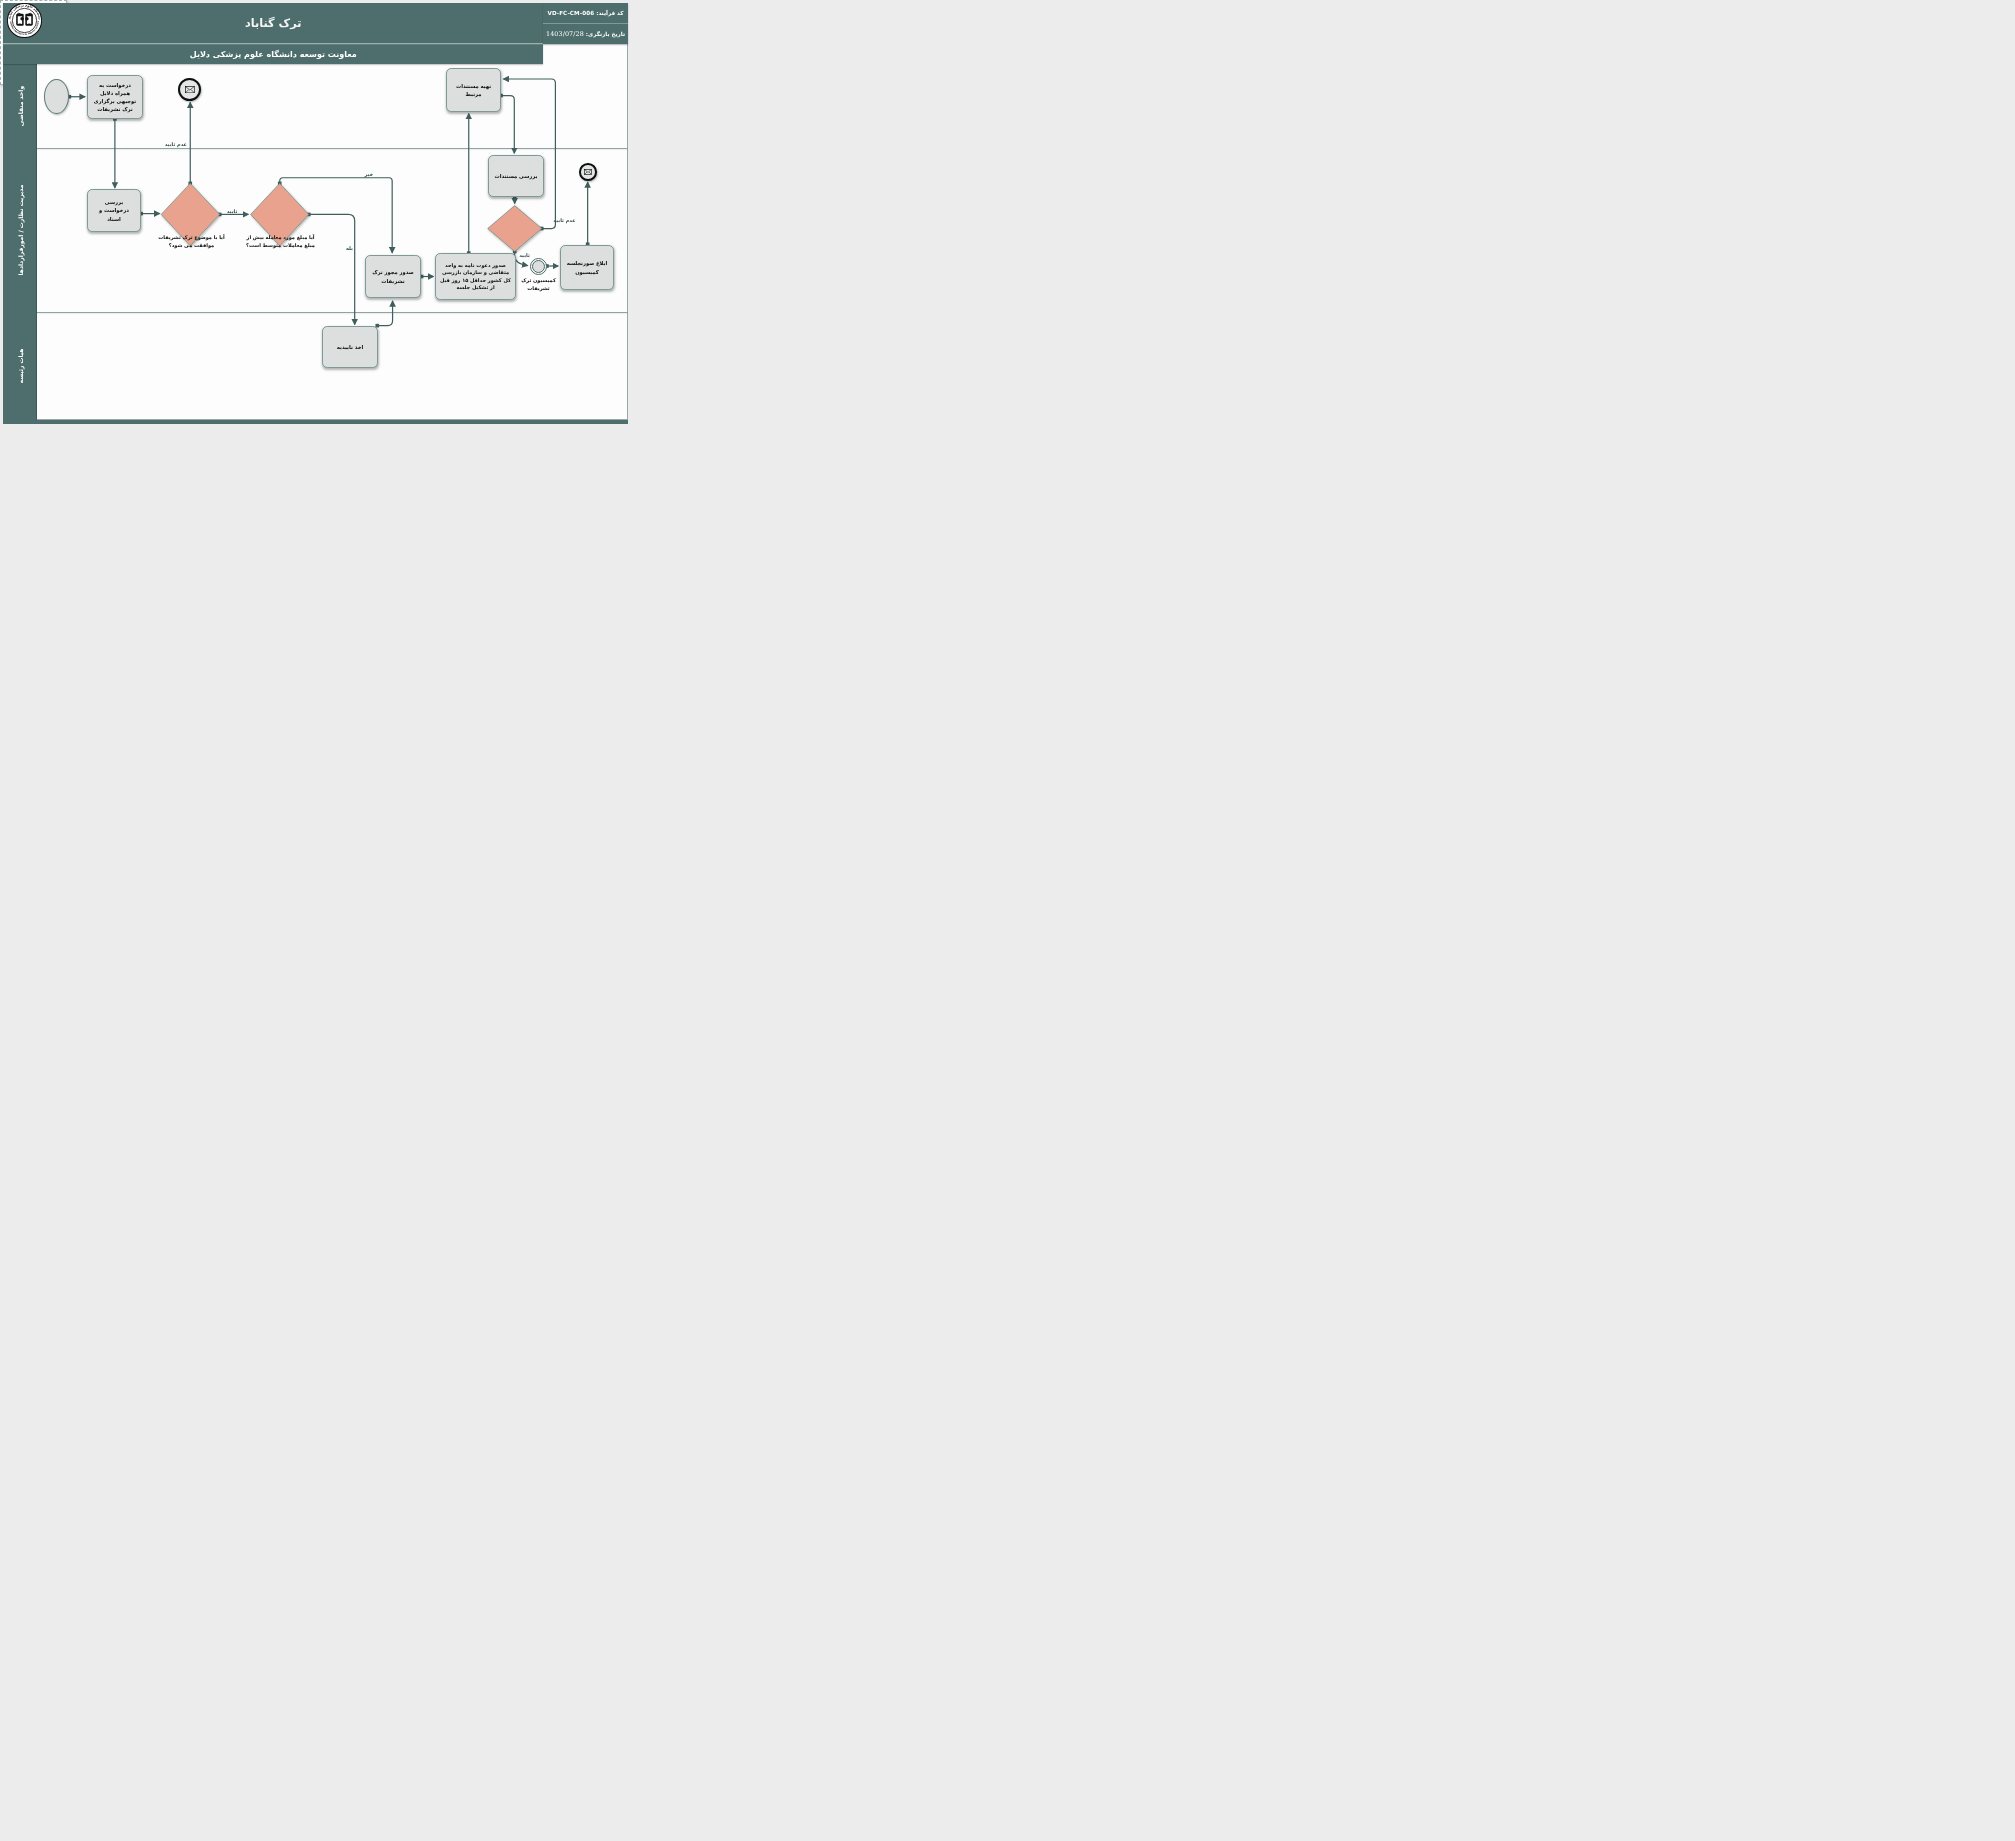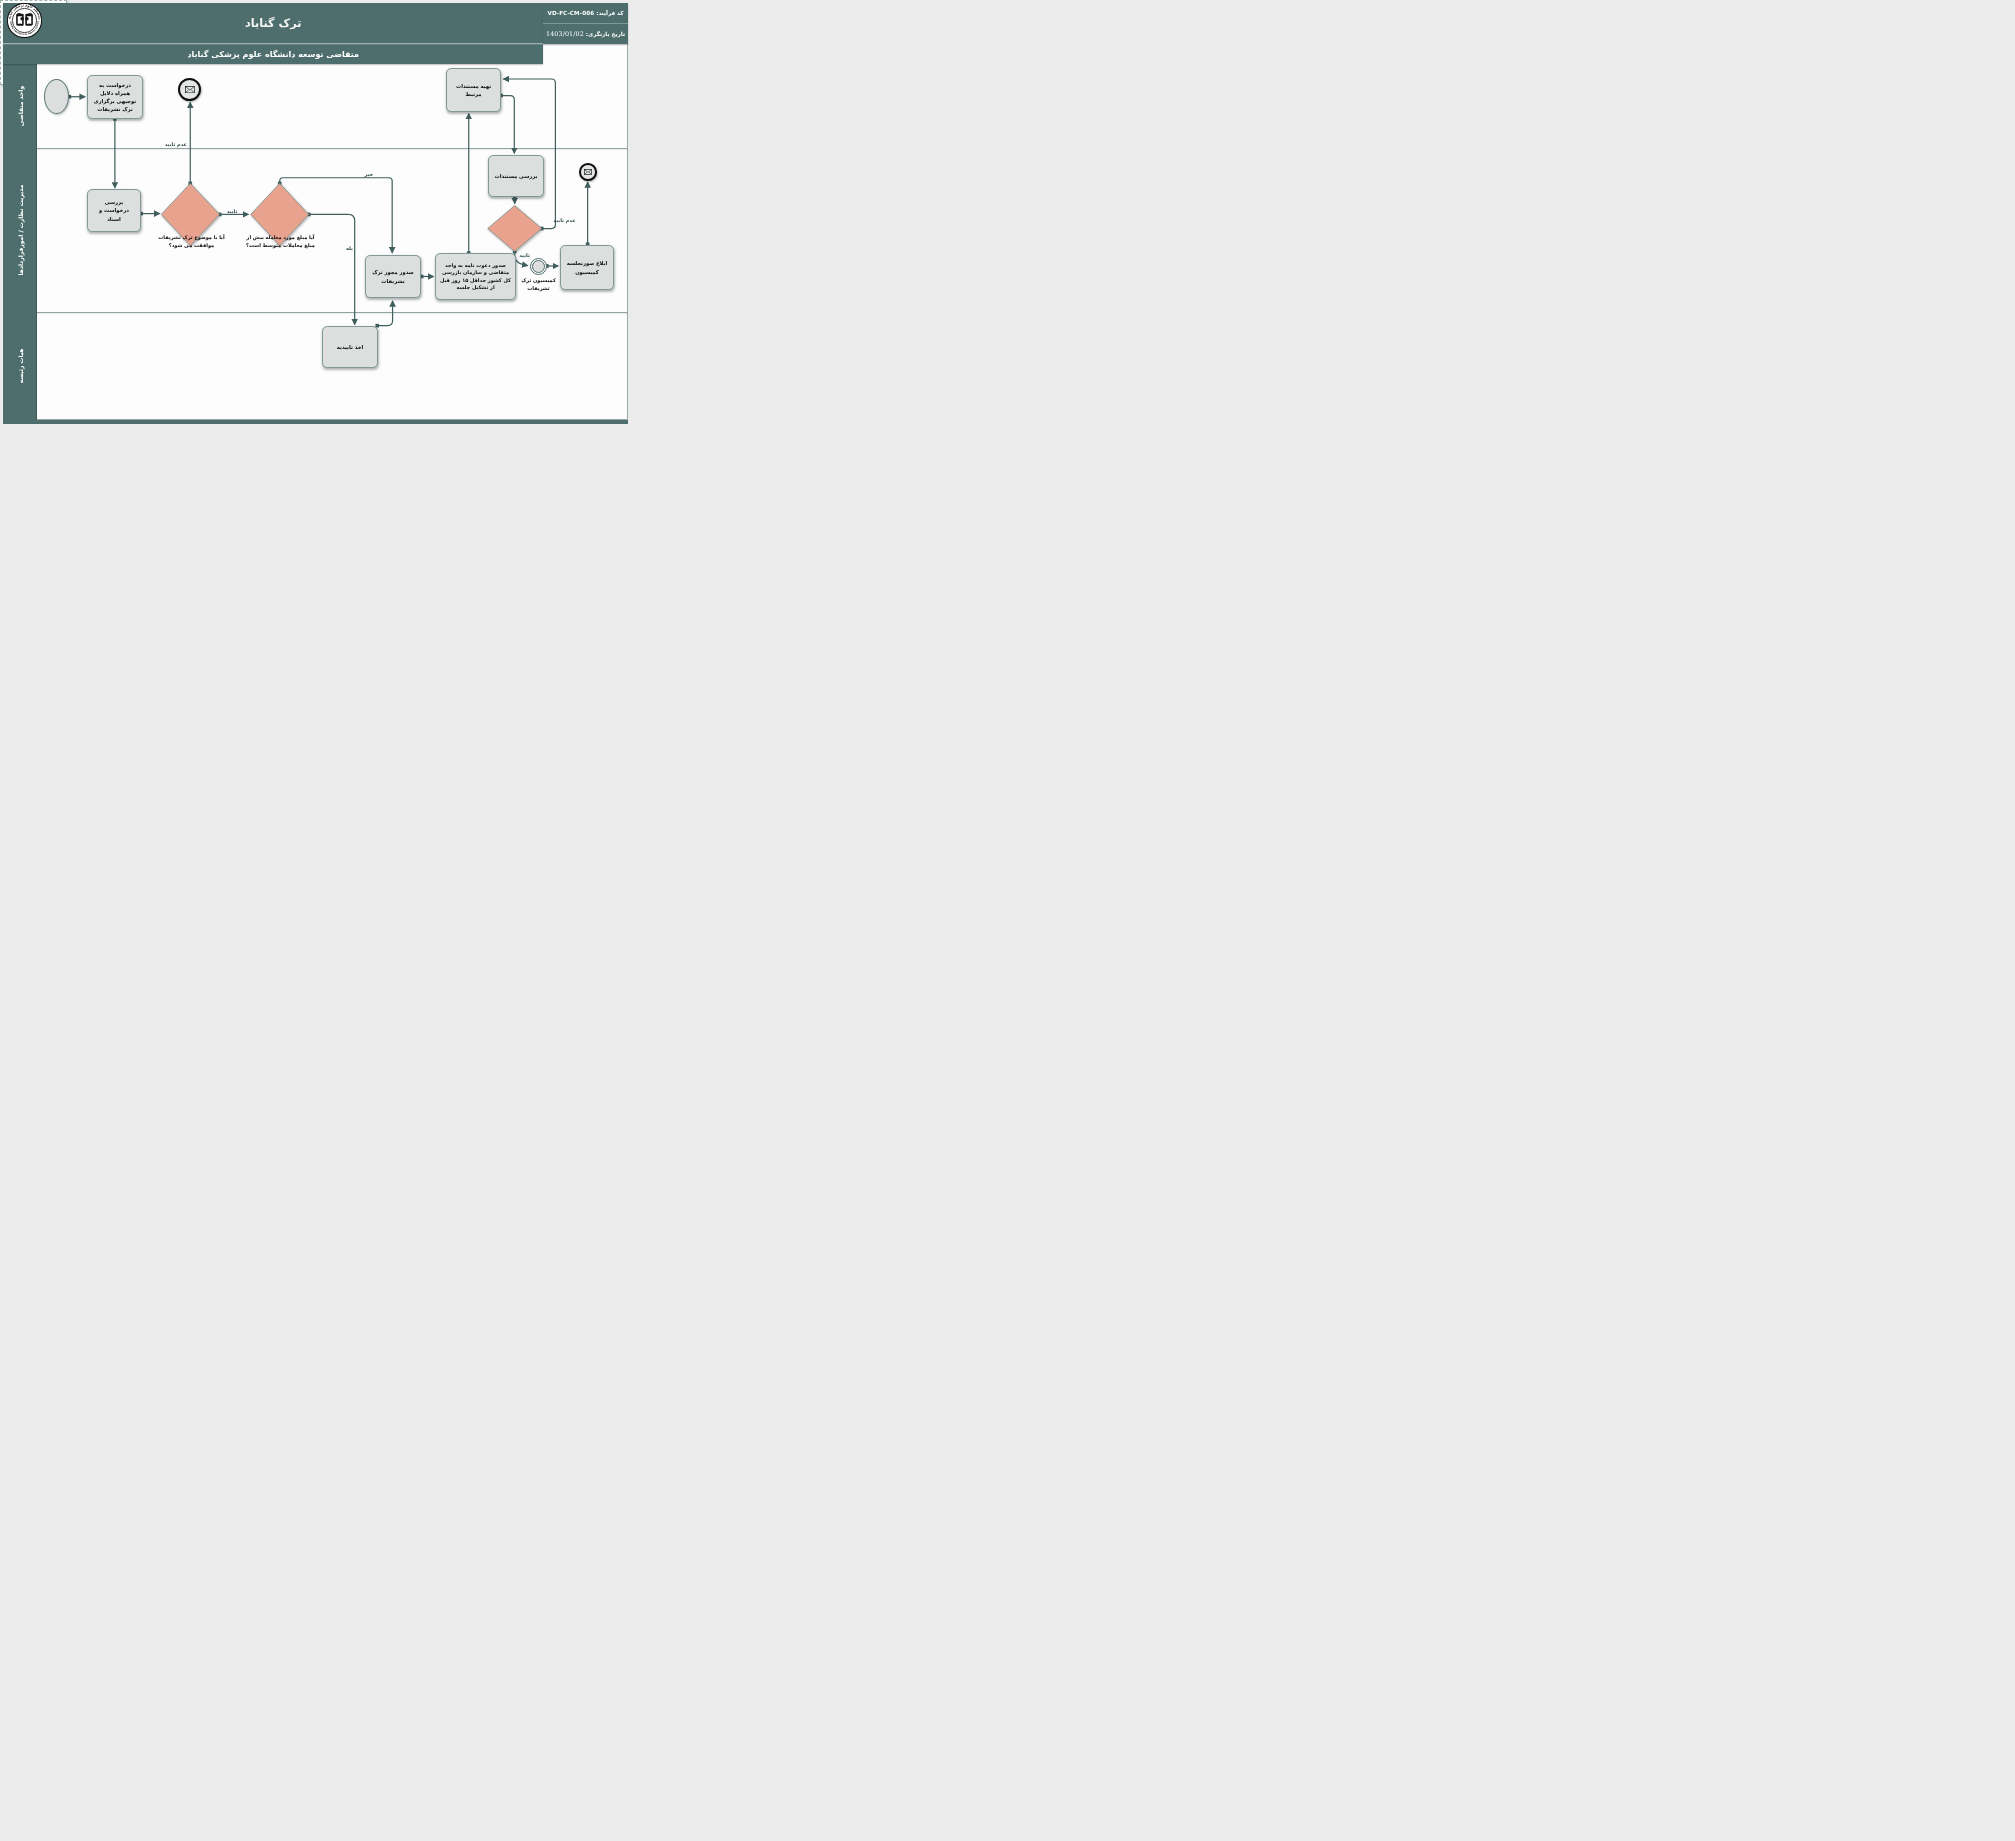--- a/index.html
+++ b/index.html
@@ -73,32 +73,32 @@
 <div class="abs board"></div>
 
 <div class="abs lane-divider" style="top:148px;"></div>
 <div class="abs lane-divider" style="top:312px;"></div>
 
 <div class="abs header-main">
   <div class="band-title">
     <span>ترک گناباد</span>
   </div>
   <div class="band-sub">
-    <span>متقاضی توسعه دانشگاه علوم پزشکی گناباد</span>
+    <span>معاونت توسعه دانشگاه علوم پزشکی دلایل</span>
   </div>
 </div>
 
 <div class="abs code-box">
   <div class="code-row">
     <span class="lbl">کد فرآیند:</span>
     <span class="val" dir="ltr">VD-FC-CM-006</span>
   </div>
   <div class="code-row second">
     <span class="lbl">تاریخ بازنگری:</span>
-    <span class="val date" dir="ltr">1403/01/02</span>
+    <span class="val date" dir="ltr">1403/07/28</span>
   </div>
 </div>
 
 <svg class="abs logo" viewBox="-44 -44 88 88">
   <defs>
     <path id="arcTop" d="M -36,0 A 36,36 0 0 1 36,0"></path>
     <path id="arcBot" d="M -36.5,0 A 36.5,36.5 0 0 0 36.5,0"></path>
   </defs>
   <circle cx="0" cy="0" r="43" fill="#fff" stroke="#141414" stroke-width="2.6"></circle>
   <circle cx="0" cy="0" r="30.5" fill="#fff" stroke="#141414" stroke-width="2"></circle>

